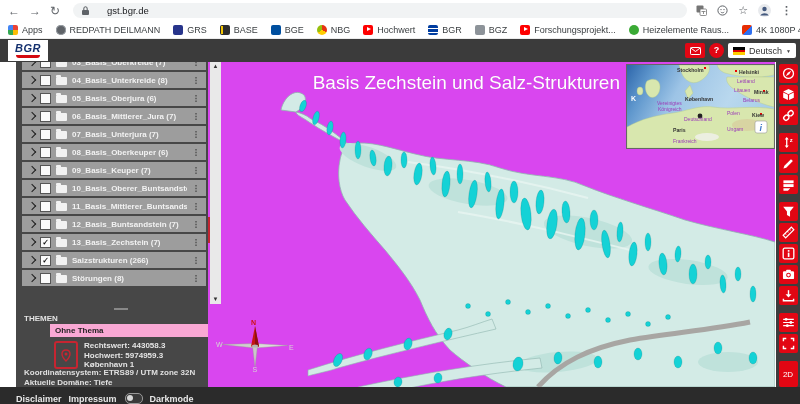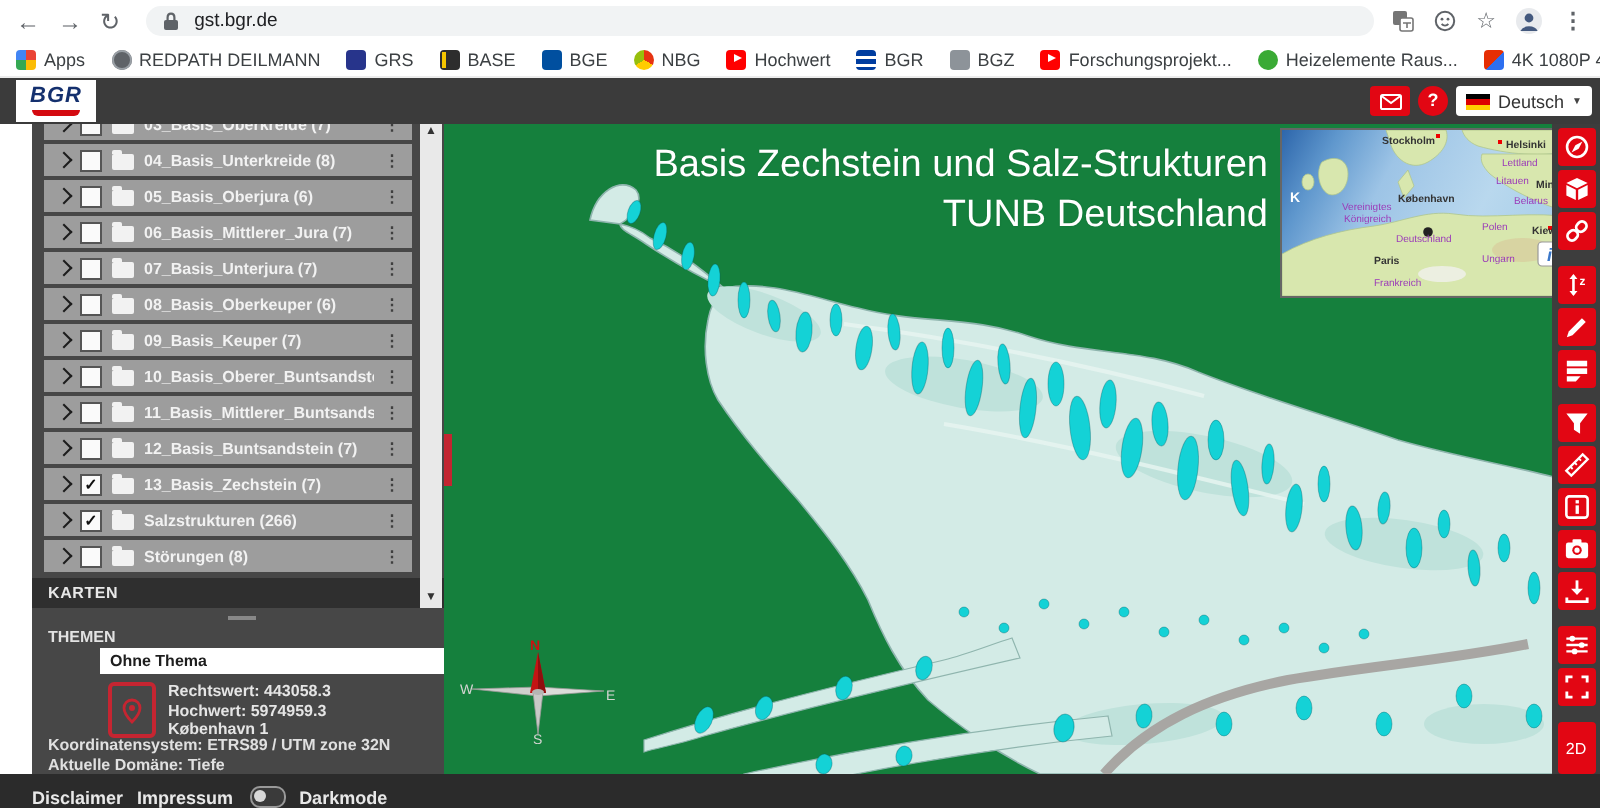--- a/index.html
+++ b/index.html
@@ -4,21 +4,21 @@
 <style>
   html,body{margin:0;padding:0}
   body{width:800px;height:404px;position:relative;overflow:hidden;background:#fff;
        font-family:"Liberation Sans",sans-serif;-webkit-font-smoothing:antialiased}
 
   
   .navbar{position:absolute;top:0;left:0;right:0;height:21px;background:#fff;
           display:flex;align-items:center;padding:0 8px;gap:9px}
   .nav-ico{color:#5f6368;font-size:12px;line-height:1;flex:none}
   .urlbar{flex:1;max-width:600px;height:15px;background:#f1f3f4;border-radius:8px;
-          display:flex;align-items:center;gap:8px;padding:0 9px;margin-left:4px}
+          display:flex;align-items:center;gap:18px;padding:0 9px;margin-left:4px}
   .url-text{font-size:9.5px;color:#202124}
   .nav-right{margin-left:auto;display:flex;align-items:center;gap:10px}
   .star{font-size:11px;color:#5f6368}
   .menu-dots{font-size:11px;color:#5f6368;font-weight:bold}
 
   .bmbar{position:absolute;top:21px;left:0;right:0;height:17px;background:#fff;
          border-bottom:1px solid #ececec;display:flex;align-items:center;
          padding:0 8px;gap:13px;font-size:9px;color:#3c4043;white-space:nowrap;overflow:hidden}
   .bm{display:flex;align-items:center;gap:4px;flex:none}
   .fav{width:10px;height:10px;border-radius:2px;display:inline-block;position:relative;flex:none}
@@ -66,31 +66,31 @@
   .lbl{flex:1;font-size:8px;font-weight:bold;color:#f2f2f2;white-space:nowrap;overflow:hidden}
   .dots{color:#3f3f3f;font-size:8px;font-weight:bold;flex:none;margin-right:2px}
   .scrollbar{position:absolute;top:0;right:4px;width:11px;height:242px;background:#e9e9e9;
              display:flex;flex-direction:column;justify-content:space-between;align-items:center;z-index:5}
   .sb-arrow{font-size:6px;color:#333;line-height:9px}
   .karten-bar{position:absolute;top:227px;left:0;width:100%;height:15px;background:#2f2f2f;
               display:flex;align-items:center;padding-left:8px;font-size:8px;font-weight:bold;
               color:#e8e8e8;letter-spacing:.3px;box-sizing:border-box}
   .handle{position:absolute;top:246px;left:50%;transform:translateX(-50%);width:14px;height:2px;background:#888}
   .themen-label{position:absolute;top:252px;left:8px;font-size:8px;font-weight:bold;color:#e2e2e2}
-  .select{position:absolute;top:262px;left:34px;width:186px;height:13px;background:#ffffff;display:flex;align-items:center}
+  .select{position:absolute;top:262px;left:34px;width:186px;height:13px;background:#f9a8d4;display:flex;align-items:center}
   .select-text{flex:1;font-size:8px;color:#1e1e1e;padding-left:5px;font-weight:bold}
   .select-caret{width:13px;text-align:center;font-size:5px;color:#222;border-left:1px solid #8a8a8a;line-height:13px}
   .pin-box{position:absolute;top:279px;left:38px;width:20px;height:24px;border:2px solid #c62531;
            border-radius:3px;display:flex;align-items:center;justify-content:center}
   .coords{position:absolute;top:279px;left:68px;font-size:8px;font-weight:bold;color:#e5e5e5;line-height:9.5px;white-space:nowrap}
   .koordsys{position:absolute;top:306px;left:8px;font-size:8px;font-weight:bold;color:#e0e0e0;white-space:nowrap}
   .domaene{position:absolute;top:316px;left:8px;font-size:8px;font-weight:bold;color:#e0e0e0;white-space:nowrap}
 
   
-  .map{position:absolute;top:62px;left:222px;width:567px;height:325px;background:#15803d;overflow:hidden}
+  .map{position:absolute;top:62px;left:208px;width:567px;height:325px;background:#d946ef;overflow:hidden}
   .surface{position:absolute;left:0;top:0}
   .collapse-tab{position:absolute;left:0;top:155px;width:4px;height:26px;background:#c22531}
   .map-title{position:absolute;top:8px;right:155px;text-align:right;color:#fff;font-size:19px;line-height:25px;white-space:nowrap;text-shadow:0 0 1px rgba(0,0,0,.15)}
   .inset{position:absolute;top:2px;left:418px;width:149px;height:85px;border:1px solid #666;background:#9cc4e6;box-sizing:border-box}
   .compass{position:absolute;left:8px;top:258px}
   .il-dark{fill:#333;font-size:5.2px;font-weight:bold}
   .il-purple{fill:#9b3bb8;font-size:5px}
   .il-white{fill:#fff;font-size:7px;font-weight:bold}
 
   
@@ -310,23 +310,20 @@
         <span class="chev"></span>
         <span class="cb"></span>
         <span class="folder"></span>
         <span class="lbl">Störungen (8)</span>
         <span class="dots">⋮</span>
       </div>
     </div>
   <div class="scrollbar">
     <span class="sb-arrow">▲</span>
     <span class="sb-arrow">▼</span>
-  </div>
-  <div class="karten-bar">
-    <span>KARTEN</span>
   </div>
   <div class="handle"></div>
   <div class="themen-label">THEMEN</div>
   <div class="select">
     <span class="select-text">Ohne Thema</span>
     <span class="select-caret">▼</span>
   </div>
   <div class="pin-box">
     <svg width="10" height="13" viewBox="0 0 10 13">
       <path d="M5 1 C7.4 1 9 2.8 9 5 C9 8 5 12 5 12 C5 12 1 8 1 5 C1 2.8 2.6 1 5 1 Z" fill="none" stroke="#c62531" stroke-width="1.4"></path>
@@ -431,21 +428,20 @@
         <ellipse cx="545" cy="296" rx="4" ry="6" transform="rotate(0 545 296)" fill="#14d2d6" stroke="rgba(0,90,95,0.35)" stroke-width="0.5"></ellipse>
         <ellipse cx="230" cy="316" rx="4" ry="5" transform="rotate(10 230 316)" fill="#14d2d6" stroke="rgba(0,90,95,0.35)" stroke-width="0.5"></ellipse>
         <ellipse cx="190" cy="320" rx="4" ry="5" transform="rotate(10 190 320)" fill="#14d2d6" stroke="rgba(0,90,95,0.35)" stroke-width="0.5"></ellipse>
       </g>
   </svg>
 
   <div class="collapse-tab"></div>
 
   <div class="map-title">
     <div>Basis Zechstein und Salz-Strukturen</div>
-    <div>TUNB Deutschland</div>
   </div>
 
   <svg class="inset" viewBox="0 0 147 83" width="149" height="85" preserveAspectRatio="none">
     <defs>
       <linearGradient id="sea" x1="0" y1="0" x2="1" y2="0.3">
         <stop offset="0" stop-color="#2d66ab"></stop>
           <stop offset="0.18" stop-color="#5f97cd"></stop>
         <stop offset="0.4" stop-color="#9dc4e6"></stop>
           <stop offset="0.75" stop-color="#b9d8ee"></stop>
         <stop offset="1" stop-color="#a9cfe9"></stop>

